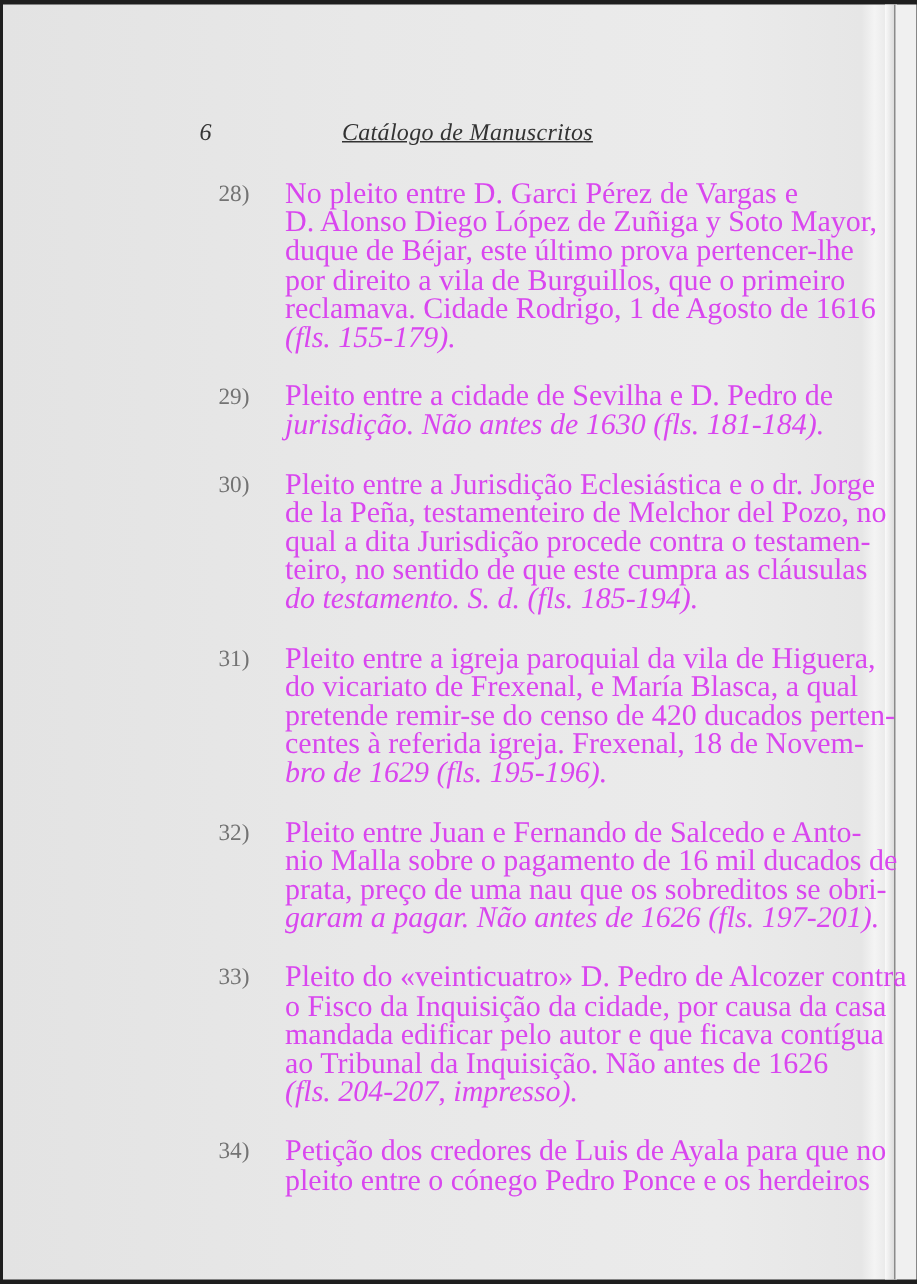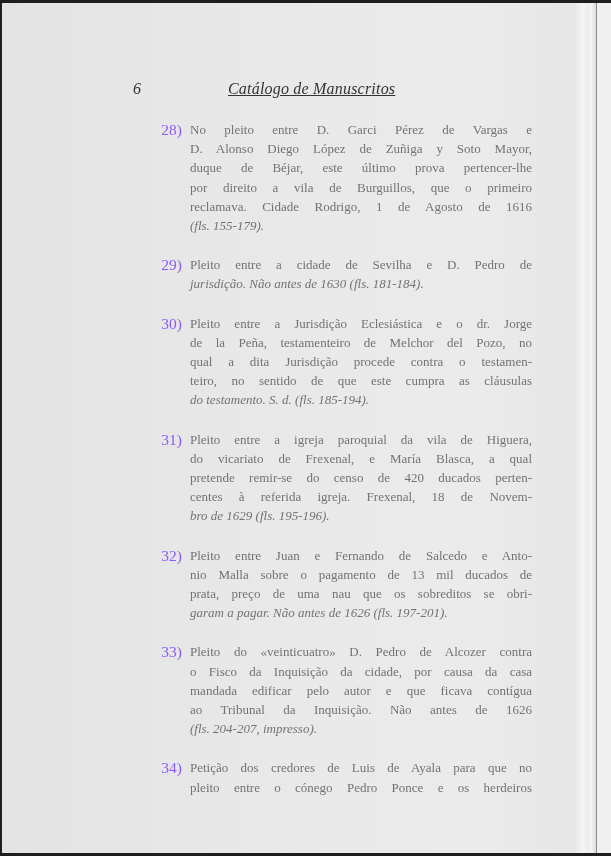--- a/index.html
+++ b/index.html
@@ -24,25 +24,25 @@
     }
     .header {
       position: absolute; top: 80px; left: 133px; width: 400px; height: 20px;
       font-style: italic; color: #333; font-size: 16px;
     }
     .header .pageno { position: absolute; left: 0; top: 0; }
     .header .title { position: absolute; left: 95px; top: 0; letter-spacing: 0.2px; text-decoration: underline; }
     .entries { position: absolute; top: 120px; left: 130px; width: 402px; }
     .entry { position: relative; margin-bottom: 20px; }
     .num {
-      position: absolute; left: 0; width: 52px; text-align: right;
-      color: #8b5cf6; font-size: 15.5px; line-height: 19.2px;
+      position: absolute; left: 0; width: 52px; text-align: center;
+      color: #737373; font-size: 15.5px; line-height: 19.2px;
     }
     .text {
-      margin-left: 60px; color: #737373; font-size: 13px; line-height: 19.2px;
+      margin-left: 60px; color: #d946ef; font-size: 20px; line-height: 19.2px;
       text-align: justify; hyphens: manual;
     }
     .text .line { display: block; text-align: justify; text-align-last: justify; white-space: nowrap; }
     .text .line.last { text-align-last: left; font-style: italic; }
   </style>
 </head>
 <body>
 
 <div class="page"></div>
 <div class="edge"></div>
@@ -89,21 +89,21 @@
         <span class="line">do vicariato de Frexenal, e María Blasca, a qual</span>
         <span class="line">pretende remir-se do censo de 420 ducados perten-</span>
         <span class="line">centes à referida igreja. Frexenal, 18 de Novem-</span>
         <span class="line last">bro de 1629 (fls. 195-196).</span>
       </div>
     </div>
     <div class="entry">
       <span class="num">32)</span>
       <div class="text">
         <span class="line">Pleito entre Juan e Fernando de Salcedo e Anto-</span>
-        <span class="line">nio Malla sobre o pagamento de 13 mil ducados de</span>
+        <span class="line">nio Malla sobre o pagamento de 16 mil ducados de</span>
         <span class="line">prata, preço de uma nau que os sobreditos se obri-</span>
         <span class="line last">garam a pagar. Não antes de 1626 (fls. 197-201).</span>
       </div>
     </div>
     <div class="entry">
       <span class="num">33)</span>
       <div class="text">
         <span class="line">Pleito do «veinticuatro» D. Pedro de Alcozer contra</span>
         <span class="line">o Fisco da Inquisição da cidade, por causa da casa</span>
         <span class="line">mandada edificar pelo autor e que ficava contígua</span>

